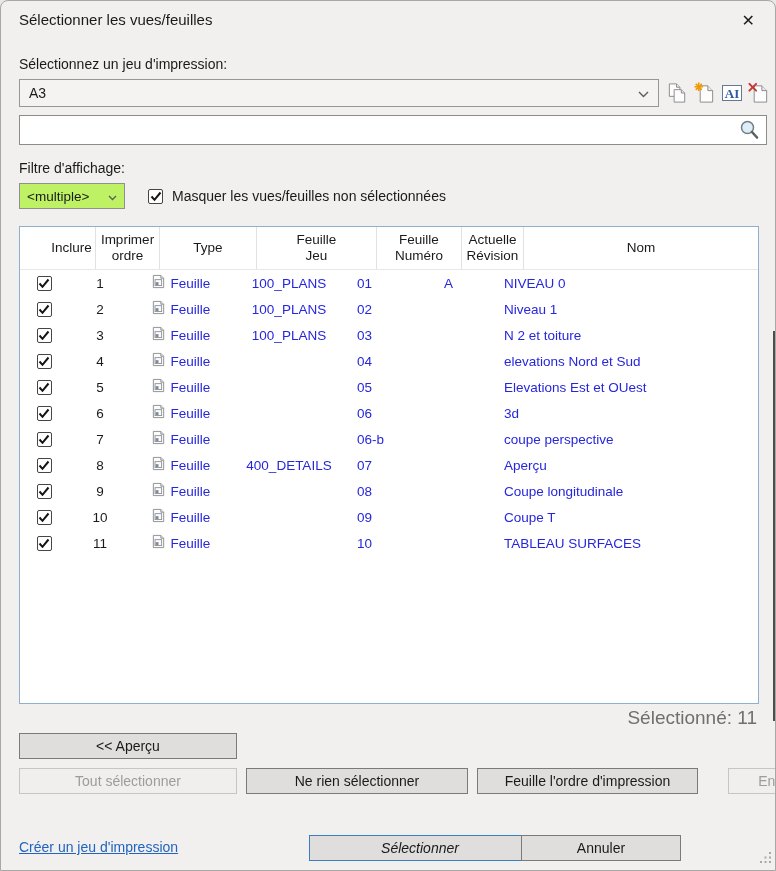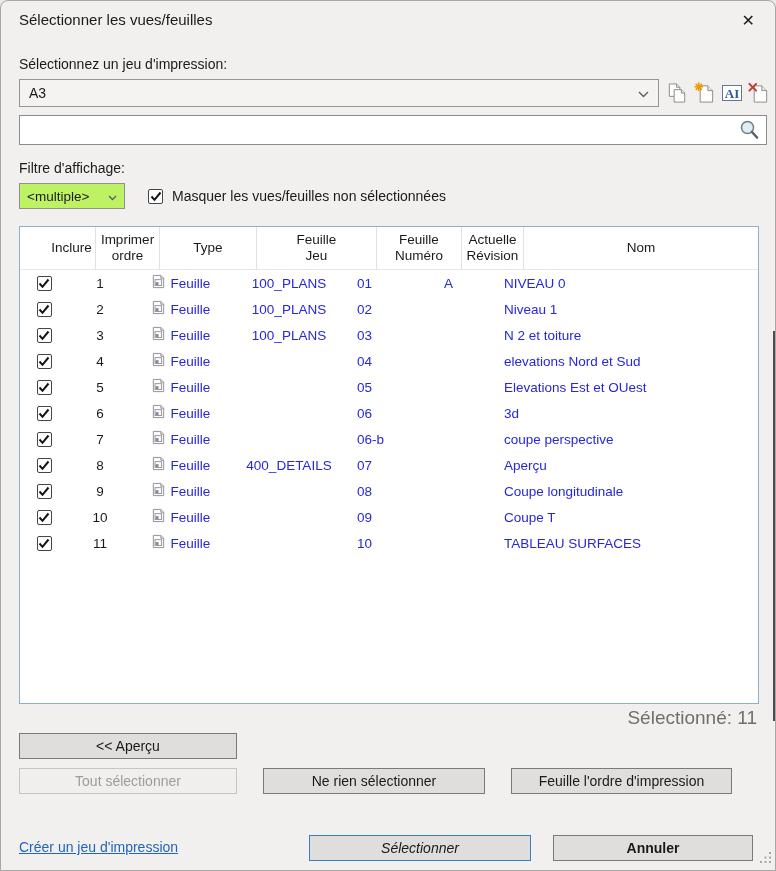--- a/index.html
+++ b/index.html
@@ -69,31 +69,31 @@
   .td.c-number{padding-left:8px;}
   .td.c-revision{padding-left:10px;}
   .td.c-name{padding-left:8px;}
   
   .selected-row{margin:5px 18px 0;text-align:right;color:#6f6f6f;font-size:19px;line-height:17px;}
   
   .btn{display:flex;align-items:center;justify-content:center;height:26px;
        background:#dfdedd;border:1px solid #7b7a79;font-size:14px;color:#1a1a1a;}
   .preview-row{margin:7px 18px 0;}
   .btn-preview{width:218px;}
-  .actions-row{display:flex;gap:26px;margin:9px 0 0 18px;height:26px;flex-wrap:nowrap;}
+  .actions-row{display:flex;gap:9px;margin:9px 0 0 18px;height:26px;flex-wrap:nowrap;}
   .btn-select-all{flex:0 0 218px;}
   .btn-select-none{flex:0 0 222px;}
   .btn-modify-order{flex:0 0 221px;}
   .btn-save{flex:0 0 90px;margin-left:21px;}
   .btn.disabled{background:#f0efee;border-color:#c6c5c4;color:#9d9c9b;}
   
   .footer-row{position:relative;margin-top:41px;height:26px;padding-left:6px;}
   .create-link{position:absolute;left:18px;top:4px;color:#2264c0;text-decoration:underline;cursor:pointer;}
   .btn-ok{position:absolute;left:308px;width:222px;border:1px solid #3a7ebf;font-style:italic;}
-  .btn-cancel{position:absolute;left:552px;width:200px;font-weight:bold;}
+  .btn-cancel{position:absolute;left:520px;width:160px;}
   
   .edge-line{position:absolute;right:0;top:330px;width:2px;height:390px;background:#4d4d4d;}
   .resize-grip{position:absolute;right:3px;bottom:3px;}
 </style>
 </head>
 <body>
 
 <div class="dialog">
 
   <div class="titlebar">

